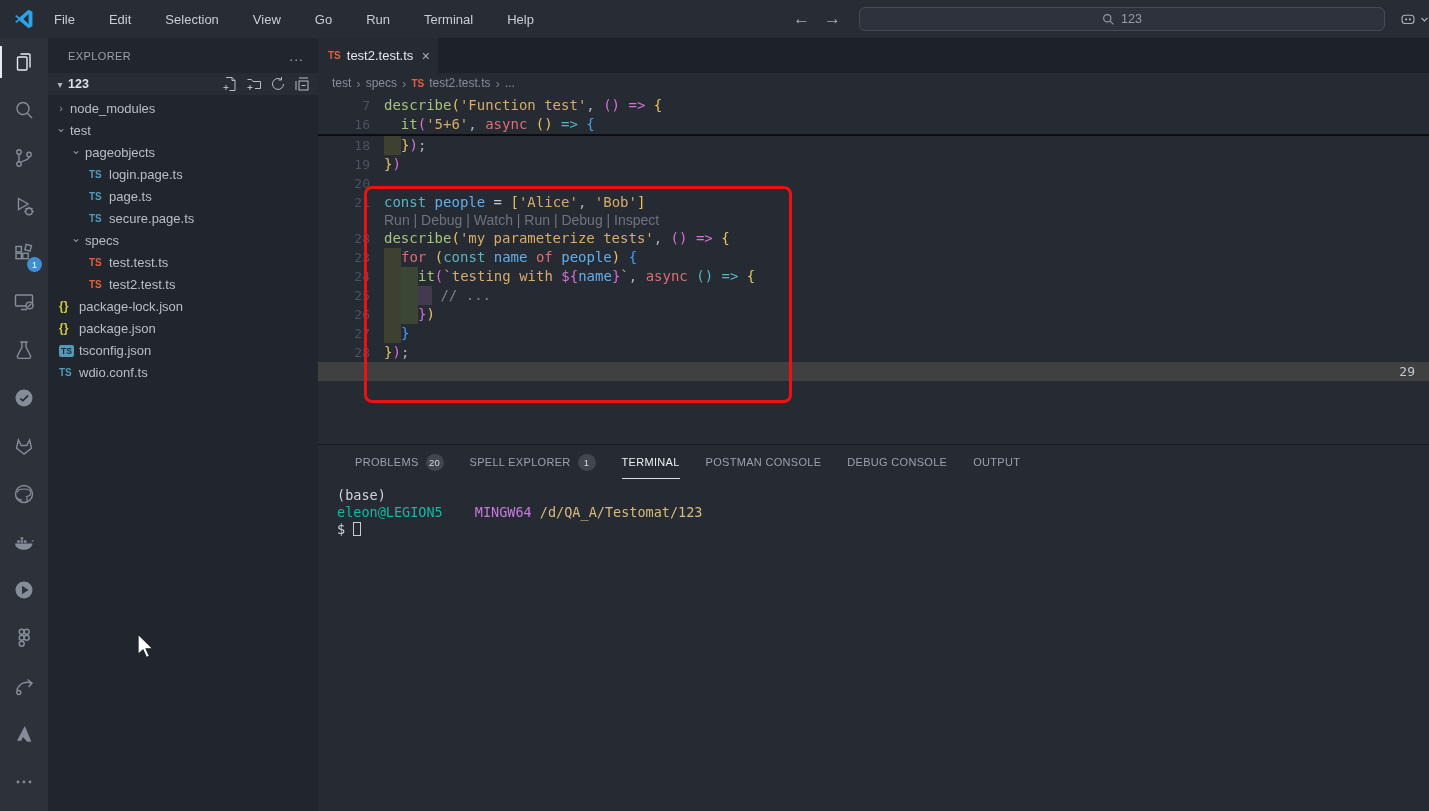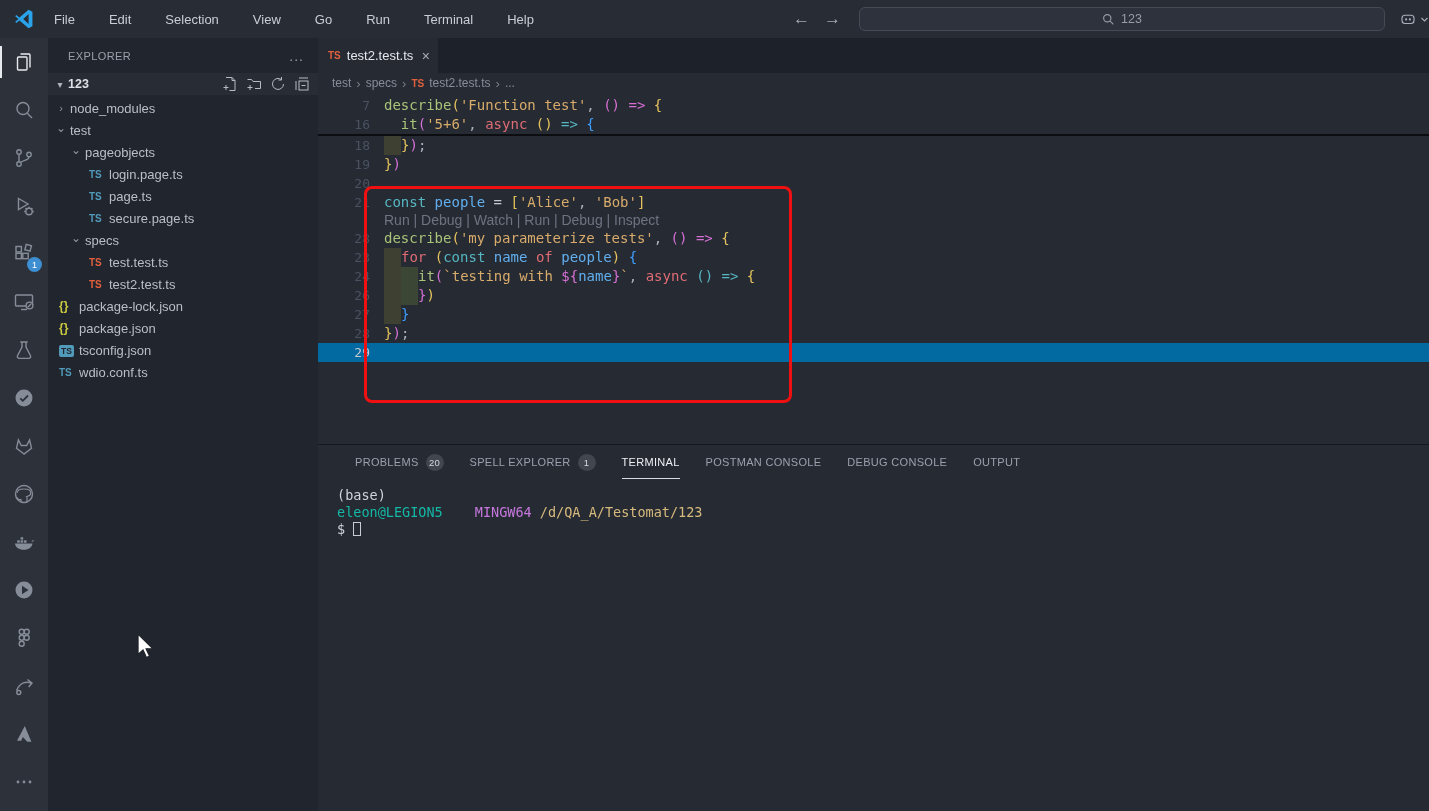--- a/index.html
+++ b/index.html
@@ -47,21 +47,21 @@
   .tab { width:120px; background:#262a33; display:flex; align-items:center; gap:6px; padding:0 8px 0 10px; }
   .tab .fi { width:auto; }
   .tab-label { color:#e4e7ec; font-size:13px; flex:1; }
   .tab-close { color:#aab0ba; font-size:14px; }
   .breadcrumbs { height:20px; display:flex; align-items:center; gap:5px; padding-left:14px; color:#868d99; font-size:12px; }
   .breadcrumbs .bc-sep { font-size:13px; color:#777e89; }
   .breadcrumbs .fi { width:auto; }
 
   .code { position:relative; height:313px; padding-top:3px; }
   .crow { display:flex; height:19px; font-family:"DejaVu Sans Mono", monospace; font-size:14px; line-height:19px; }
-  .crow.current { background:#0369a1; }
+  .crow.current { background:#404040;justify-content:flex-end; }
   .gutter { width:52px; flex:none; text-align:right; color:#4a5261; font-size:13px; }
   .crow.current .gutter { color:#c3c9d4; }
   .ccontent { padding-left:14px; white-space:pre; display:flex; align-items:stretch; }
   .ccontent .blk { display:inline-block; height:19px; flex:none; }
   .lens { height:17px; line-height:17px; font-size:14px; color:#6d7380; padding-left:66px; font-family:"Liberation Sans", sans-serif; }
   .divider { height:2px; background:#0b0d11; }
 
   
   .panel { position:absolute; left:0; top:406px; width:1111px; height:367px; border-top:1px solid #15181e; background:#262a33; }
   .panel-tabs { height:34px; display:flex; align-items:center; gap:26px; padding-left:37px; }
@@ -360,20 +360,24 @@
       </div>
       <div class="crow">
         <span class="gutter">23</span>
         <span class="ccontent"><span class="blk" style="width: 17px; background: rgb(62, 64, 50);"></span><span style="color: rgb(224, 108, 117);">for</span><span style="color: rgb(171, 178, 191);"> </span><span style="color: rgb(229, 195, 94);">(</span><span style="color: rgb(86, 182, 194);">const</span><span style="color: rgb(171, 178, 191);"> </span><span style="color: rgb(97, 175, 239);">name</span><span style="color: rgb(171, 178, 191);"> </span><span style="color: rgb(224, 108, 117);">of</span><span style="color: rgb(171, 178, 191);"> </span><span style="color: rgb(97, 175, 239);">people</span><span style="color: rgb(229, 195, 94);">)</span><span style="color: rgb(171, 178, 191);"> </span><span style="color: rgb(63, 159, 255);">{</span></span>
       </div>
       <div class="crow">
         <span class="gutter">24</span>
         <span class="ccontent"><span class="blk" style="width: 17px; background: rgb(62, 64, 50);"></span><span class="blk" style="width: 17px; background: rgb(59, 71, 52);"></span><span style="color: rgb(169, 195, 121);">it</span><span style="color: rgb(214, 112, 214);">(</span><span style="color: rgb(216, 171, 107);">`testing with </span><span style="color: rgb(214, 112, 214);">${</span><span style="color: rgb(97, 175, 239);">name</span><span style="color: rgb(214, 112, 214);">}</span><span style="color: rgb(216, 171, 107);">`</span><span style="color: rgb(171, 178, 191);">, </span><span style="color: rgb(224, 108, 117);">async</span><span style="color: rgb(171, 178, 191);"> </span><span style="color: rgb(86, 182, 194);">()</span><span style="color: rgb(171, 178, 191);"> </span><span style="color: rgb(86, 182, 194);">=&gt;</span><span style="color: rgb(171, 178, 191);"> </span><span style="color: rgb(229, 195, 94);">{</span></span>
       </div>
       <div class="crow">
+        <span class="gutter">25</span>
+        <span class="ccontent"><span class="blk" style="width: 17px; background: rgb(62, 64, 50);"></span><span class="blk" style="width: 17px; background: rgb(59, 71, 52);"></span><span class="blk" style="width: 14px; background: rgb(68, 58, 80);"></span><span style="color: rgb(171, 178, 191);"> </span><span style="color: rgb(125, 130, 140);">// ...</span></span>
+      </div>
+      <div class="crow">
         <span class="gutter">26</span>
         <span class="ccontent"><span class="blk" style="width: 17px; background: rgb(62, 64, 50);"></span><span class="blk" style="width: 17px; background: rgb(59, 71, 52);"></span><span style="color: rgb(214, 112, 214);">}</span><span style="color: rgb(229, 195, 94);">)</span></span>
       </div>
       <div class="crow">
         <span class="gutter">27</span>
         <span class="ccontent"><span class="blk" style="width: 17px; background: rgb(62, 64, 50);"></span><span style="color: rgb(63, 159, 255);">}</span></span>
       </div>
       <div class="crow">
         <span class="gutter">28</span>
         <span class="ccontent"><span style="color: rgb(229, 195, 94);">}</span><span style="color: rgb(214, 112, 214);">)</span><span style="color: rgb(171, 178, 191);">;</span></span>

